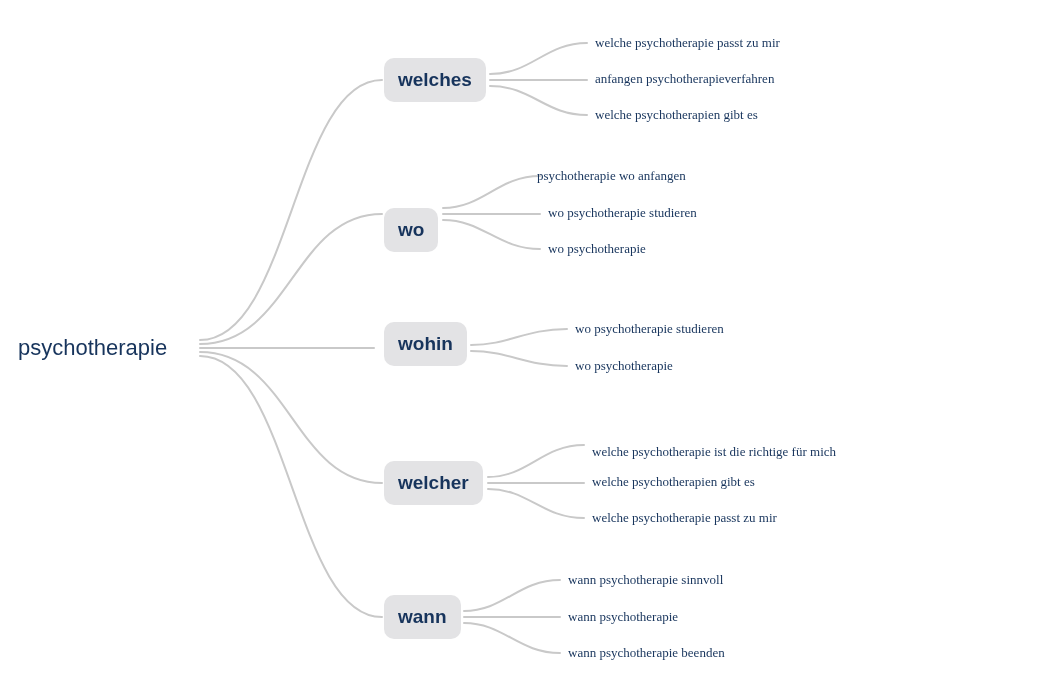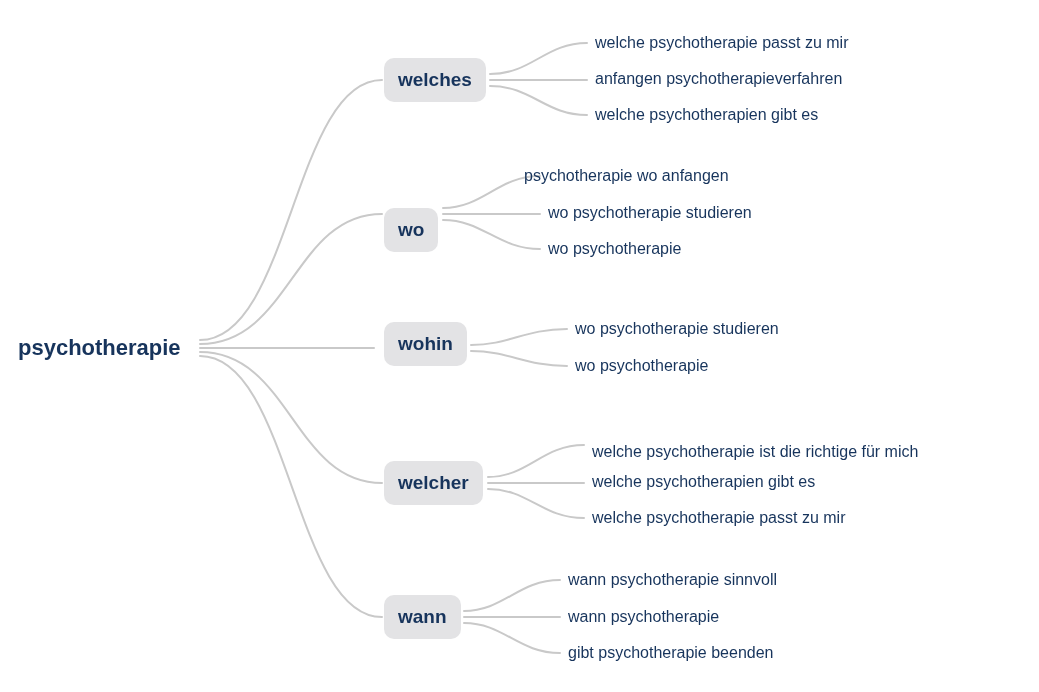--- a/index.html
+++ b/index.html
@@ -13,34 +13,35 @@
     width:1039px;height:692px;
     background:var(--background);
     font-family:"Liberation Sans", sans-serif;
     overflow:hidden;
   }
   .canvas{position:relative;width:1039px;height:692px;}
   .connectors{position:absolute;left:0;top:0;width:1039px;height:692px;}
   .connectors path{fill:none;stroke:var(--line);stroke-width:2;stroke-linecap:round;}
   .root-node{
     position:absolute;left:18px;top:348px;transform:translateY(-50%);
-    font-size:22px;font-weight:bold;color:var(--text);
+    font-size:22px;font-weight:normal;color:var(--text);
     white-space:nowrap;cursor:pointer;
   }
   .branch-node{
     position:absolute;left:384px;transform:translateY(-50%);
     background:var(--node-bg);border-radius:10px;
     padding:11px 14px;
     font-size:19px;font-weight:bold;color:var(--text);
     white-space:nowrap;cursor:pointer;text-align:right;
   }
   .leaf-node{
     position:absolute;transform:translateY(-50%);
-    font-size:16px;color:var(--text);
+    font-size:13px;color:var(--text);
     white-space:nowrap;
+    font-family:Liberation Serif, serif;
   }
 </style>
 </head>
 <body>
 
 <div class="canvas">
 
   <svg class="connectors" viewBox="0 0 1039 692" xmlns="http://www.w3.org/2000/svg" aria-hidden="true">
 
     <path d="M 200 340 C 290 340 294 80 382 80"></path>
@@ -74,28 +75,28 @@
   <div class="branch-node" style="top:80px">welches</div>
   <div class="branch-node" style="top:230px">wo</div>
   <div class="branch-node" style="top:344px">wohin</div>
   <div class="branch-node" style="top:617px">wann</div>
   <div class="branch-node" style="top:483px">welcher</div>
 
   <div class="leaf-node" style="left:595px;top:43px">welche psychotherapie passt zu mir</div>
   <div class="leaf-node" style="left:595px;top:79px">anfangen psychotherapieverfahren</div>
   <div class="leaf-node" style="left:595px;top:115px">welche psychotherapien gibt es</div>
 
-  <div class="leaf-node" style="left:524px;top:176px">psychotherapie wo anfangen</div>
+  <div class="leaf-node" style="left:537px;top:176px">psychotherapie wo anfangen</div>
   <div class="leaf-node" style="left:548px;top:213px">wo psychotherapie studieren</div>
   <div class="leaf-node" style="left:548px;top:249px">wo psychotherapie</div>
 
   <div class="leaf-node" style="left:575px;top:329px">wo psychotherapie studieren</div>
   <div class="leaf-node" style="left:575px;top:366px">wo psychotherapie</div>
 
   <div class="leaf-node" style="left:592px;top:452px">welche psychotherapie ist die richtige für mich</div>
   <div class="leaf-node" style="left:592px;top:482px">welche psychotherapien gibt es</div>
   <div class="leaf-node" style="left:592px;top:518px">welche psychotherapie passt zu mir</div>
 
   <div class="leaf-node" style="left:568px;top:617px">wann psychotherapie</div>
   <div class="leaf-node" style="left:568px;top:580px">wann psychotherapie sinnvoll</div>
-  <div class="leaf-node" style="left:568px;top:653px">gibt psychotherapie beenden</div>
+  <div class="leaf-node" style="left:568px;top:653px">wann psychotherapie beenden</div>
 
 </div>
 
 </body></html>

